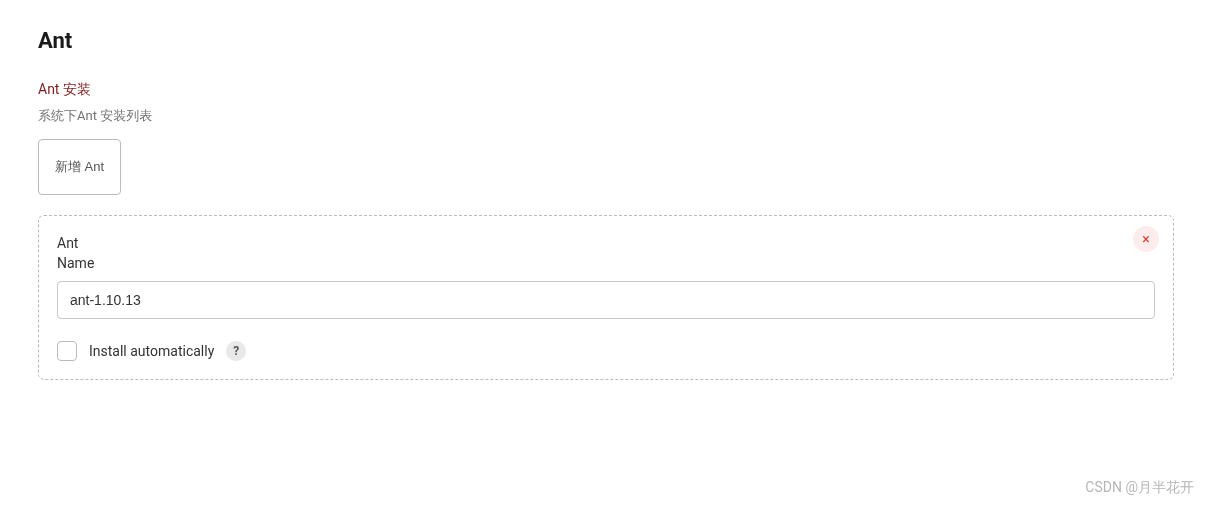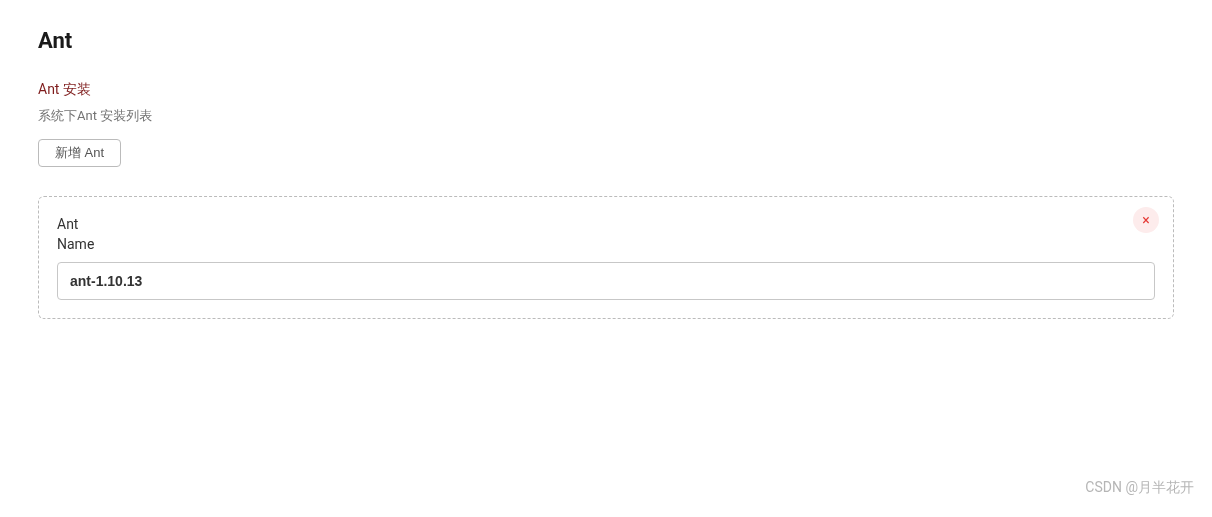--- a/index.html
+++ b/index.html
@@ -28,28 +28,28 @@
       color: #7f1d1d;
       margin-bottom: 8px;
     }
     .section-sublabel {
       font-size: 13px;
       color: #737373;
       margin-bottom: 14px;
     }
     .add-button {
       display: inline-block;
-      padding: 4px 16px;
+      padding: 18px 16px;
       border: 1px solid #bbb;
       border-radius: 4px;
       background: #fff;
       color: #555;
       font-size: 13px;
       cursor: pointer;
-      margin-bottom: 29px;
+      margin-bottom: 20px;
     }
     .installation-box {
       border: 1.5px dashed #bbb;
       border-radius: 6px;
       padding: 18px;
       position: relative;
     }
     .delete-button {
       position: absolute;
       top: 10px;
@@ -80,21 +80,20 @@
       line-height: 1.4;
     }
     .text-input {
       width: 100%;
       padding: 10px 12px;
       border: 1px solid #c7c7c7;
       border-radius: 4px;
       font-size: 14px;
       color: #333;
       background: #fff;
-      font-weight: bold;
     }
     .checkbox-row {
       display: flex;
       align-items: center;
       gap: 12px;
       margin-top: 6px;
     }
     .checkbox-box {
       width: 20px;
       height: 20px;
@@ -151,19 +150,24 @@
 
   <div class="field-group">
     <label class="field-label">
       <span>Ant</span><br>
       <span>Name</span>
     </label>
     <input type="text" class="text-input" value="ant-1.10.13" style="">
   </div>
 
 
+  <div class="checkbox-row">
+    <div class="checkbox-box"></div>
+    <span class="checkbox-label">Install automatically</span>
+    <span class="help-icon">?</span>
+  </div>
 
 </div>
 
 <div class="watermark">CSDN @月半花开</div>
 
 
 
 
 </body></html>

